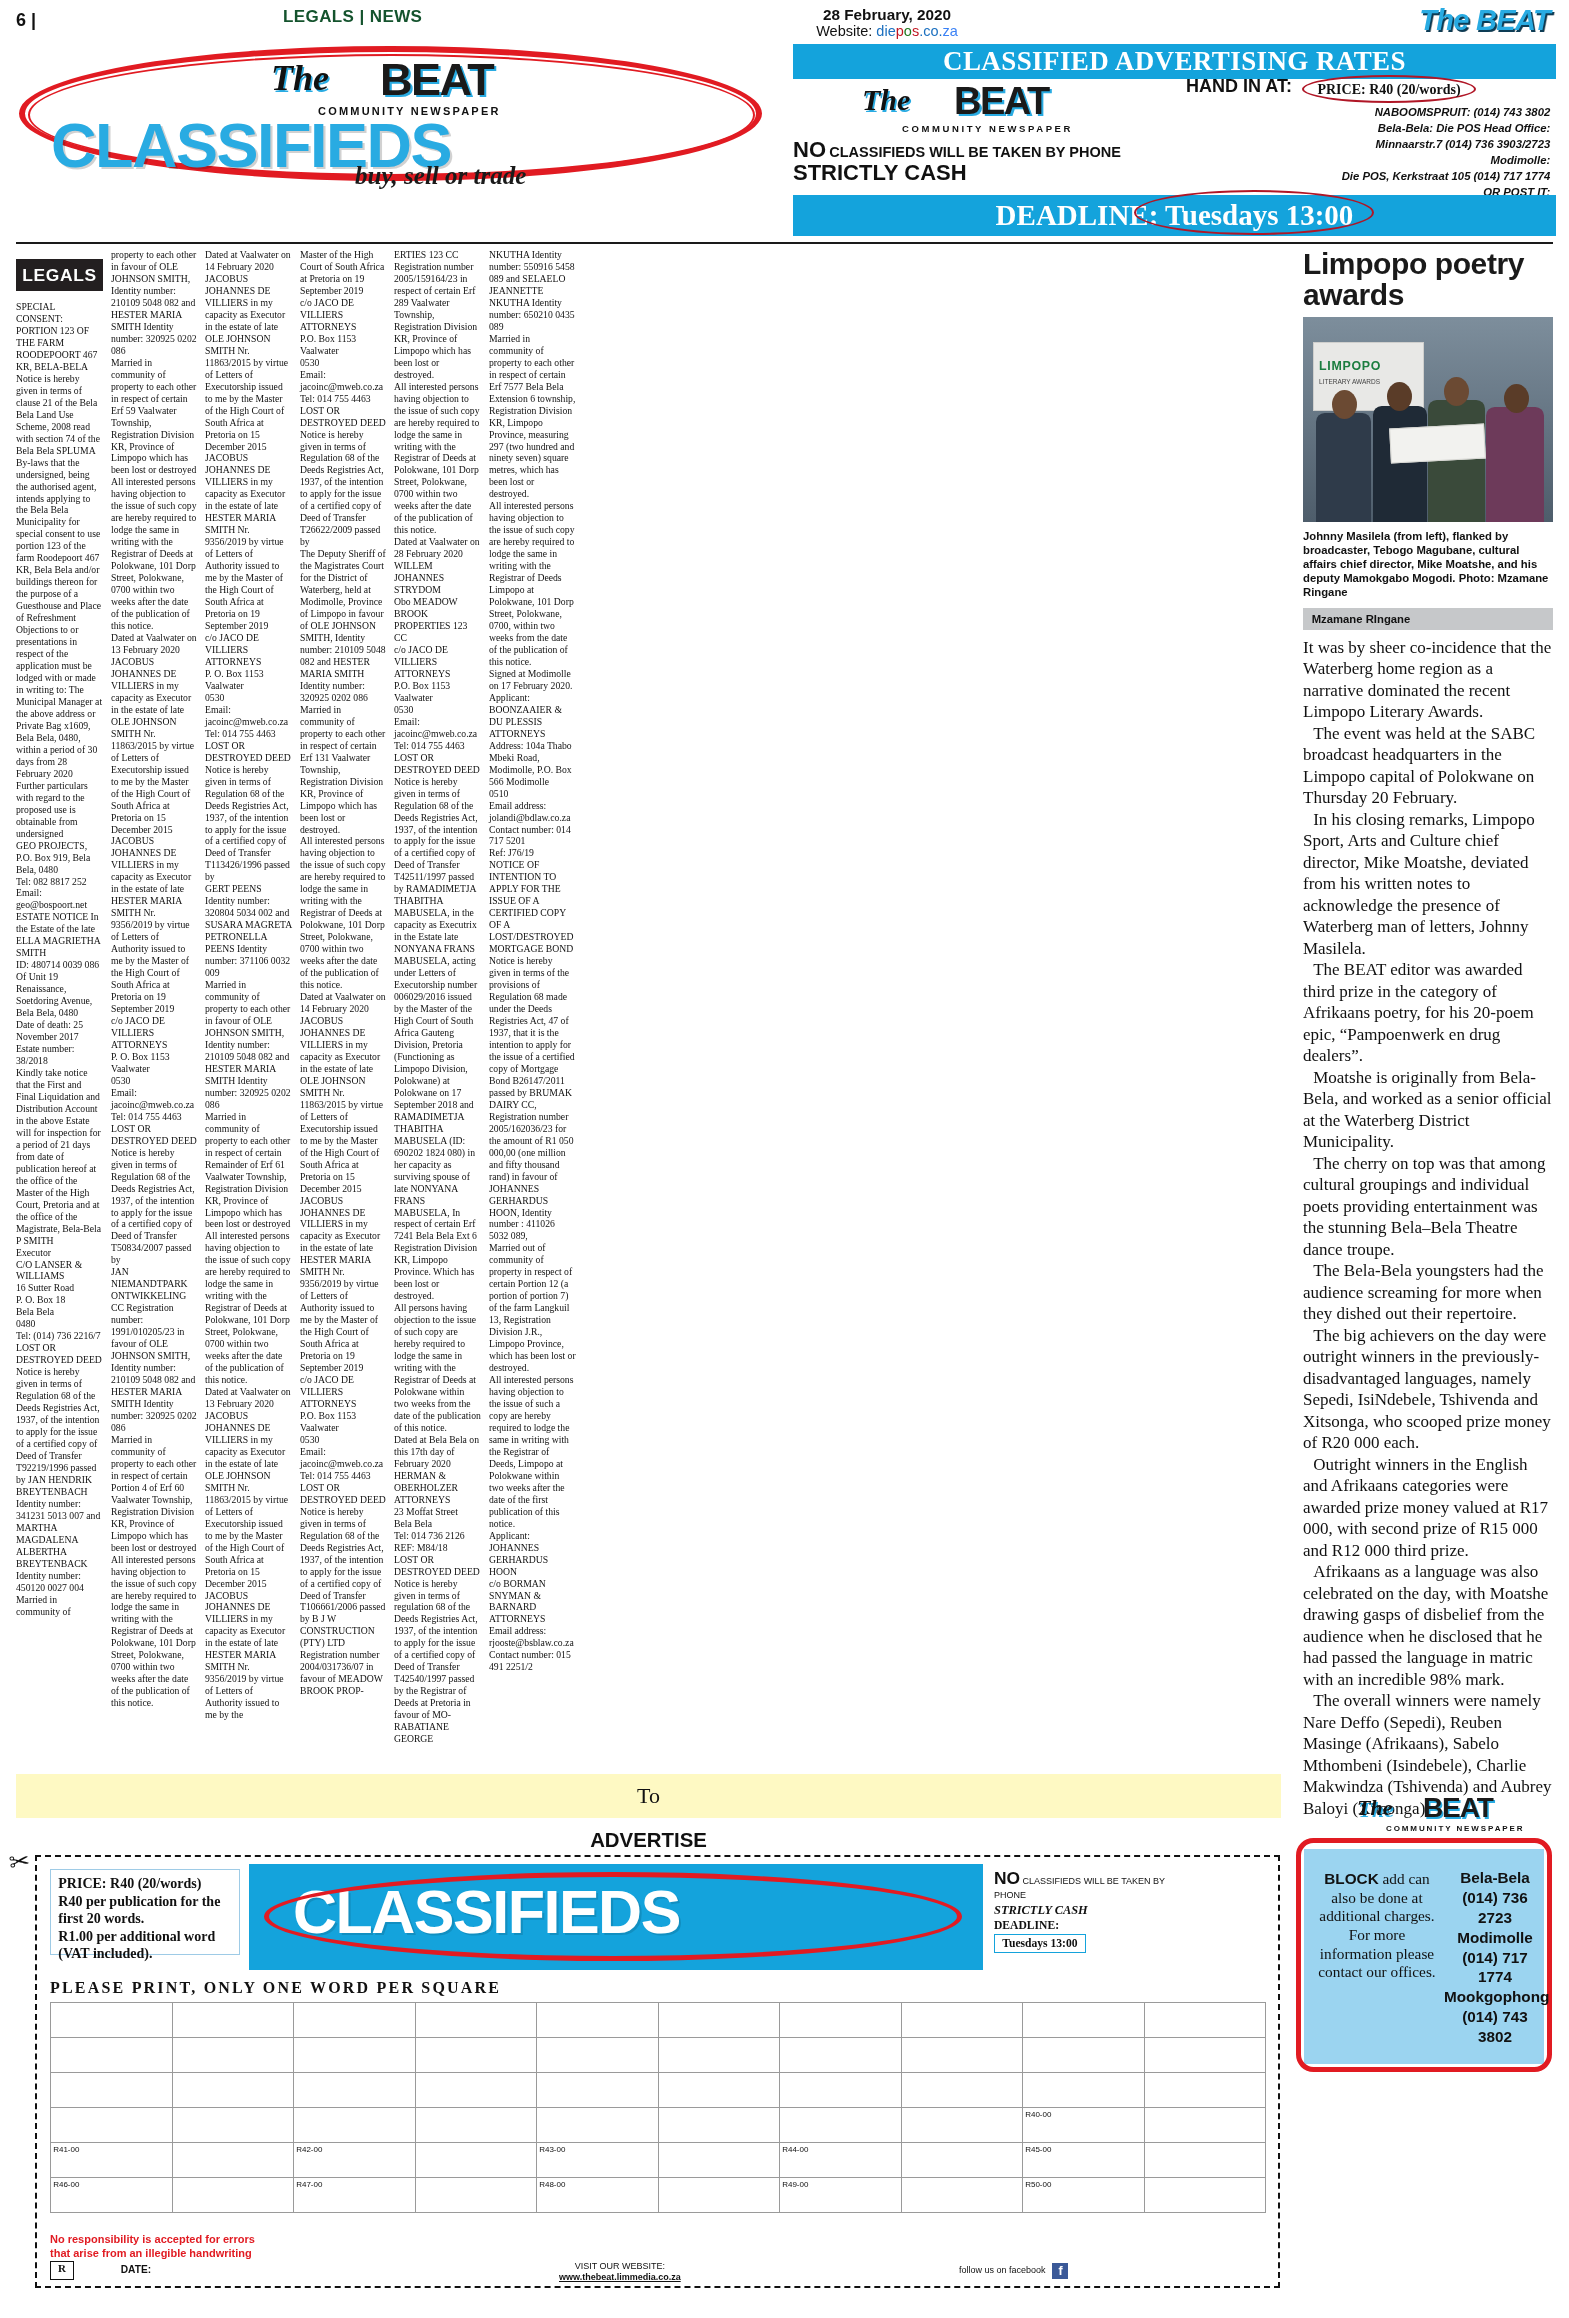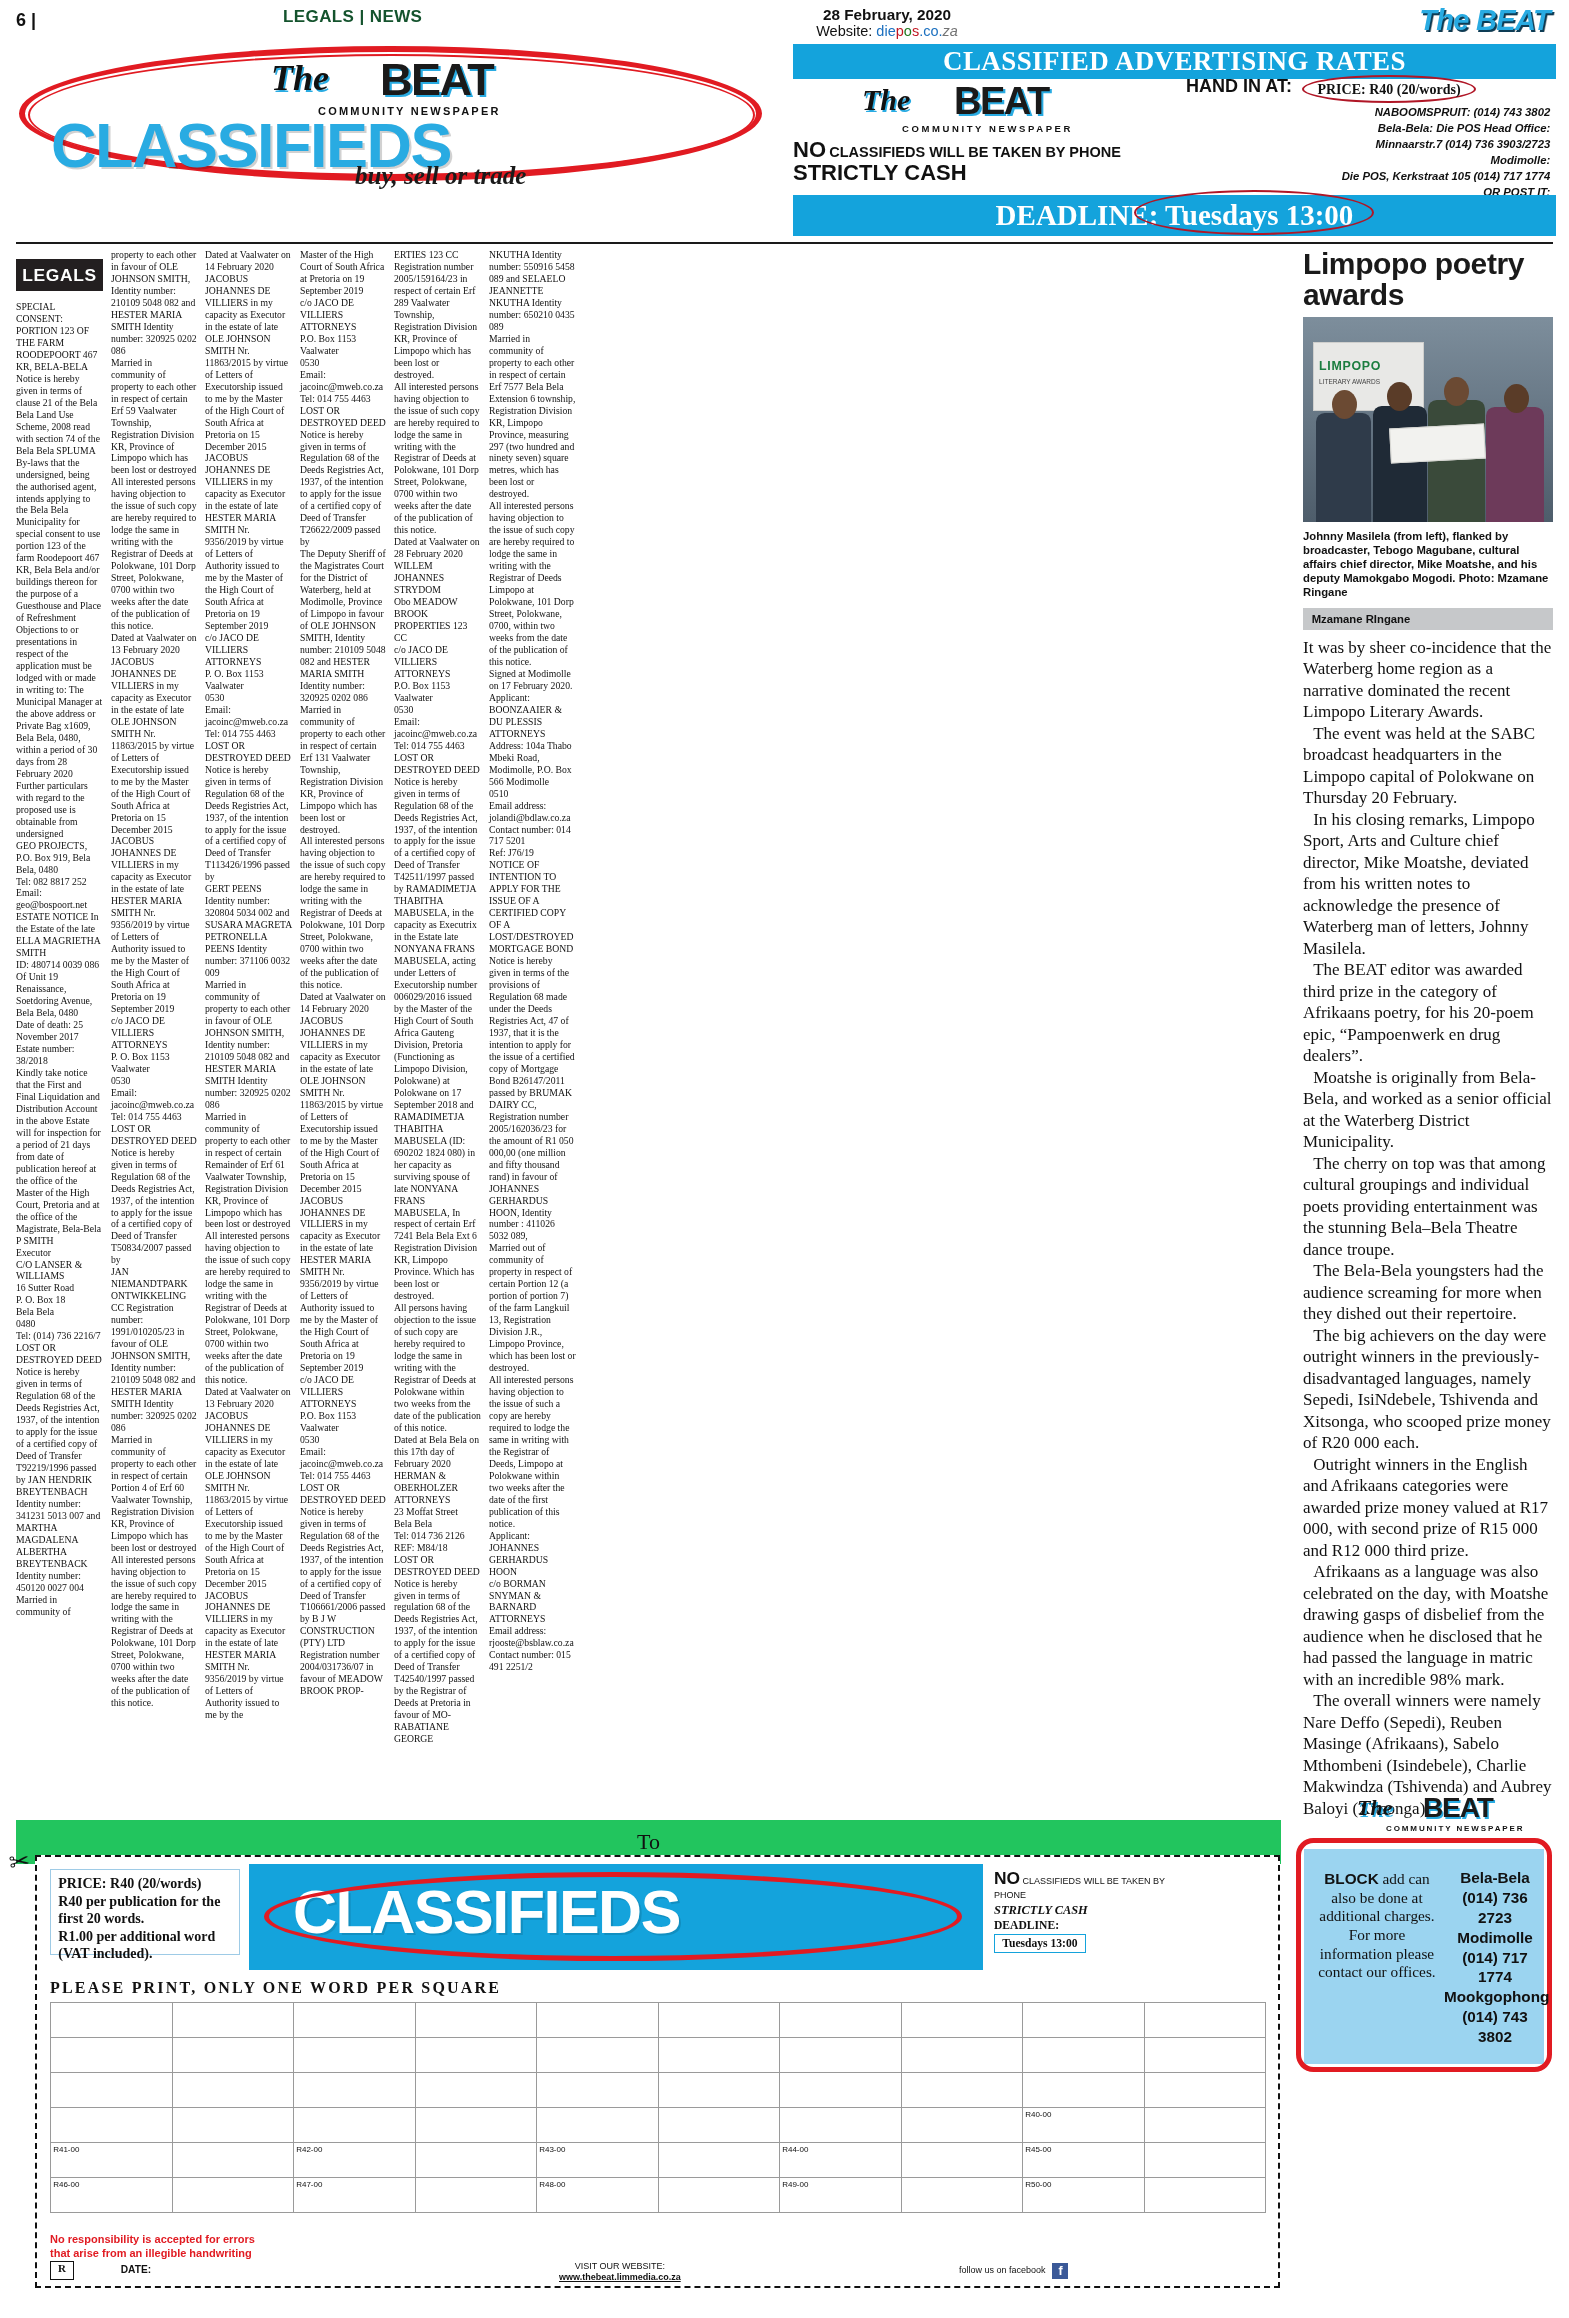--- a/index.html
+++ b/index.html
@@ -6,21 +6,21 @@
   body{width:1569px;height:2319px;position:relative;font-family:"Liberation Serif",serif;color:#000;overflow:hidden;}
   .pg{position:absolute;inset:0;}
 
   
   .topbar{position:absolute;left:0;top:0;width:1569px;height:42px;}
   .folio{position:absolute;left:16px;top:10.2px;font-family:"Liberation Sans",sans-serif;font-weight:bold;font-size:18px;color:#111;}
   .sectlabel{position:absolute;left:283px;top:7.3px;font-family:"Liberation Sans",sans-serif;font-weight:bold;font-size:17px;color:#14532d;letter-spacing:0.4px;}
   .datewrap{position:absolute;left:698px;top:5.8px;width:378px;text-align:center;}
   .dateline{font-family:"Liberation Sans",sans-serif;font-weight:bold;font-size:15.3px;color:#111;line-height:1.15;}
   .webline{font-family:"Liberation Sans",sans-serif;font-size:14.5px;color:#111;line-height:1.2;}
-  .webline .u1{color:#1A6FBF;} .webline .u2{color:#C01722;} .webline .u3{color:#1f7a1f;} .webline .u4{color:#737373;font-style:italic;}
+  .webline .u1{color:#1A6FBF;} .webline .u2{color:#C01722;} .webline .u3{color:#1f7a1f;} .webline .u4{color:#3b82f6;}
   .beatmast{position:absolute;right:19px;top:4.4px;font-family:"Liberation Sans",sans-serif;font-weight:bold;font-style:italic;font-size:29px;color:#29ABE2;text-shadow:1.5px 1.5px 0 #0d3c55, 2.2px 2.2px 0 rgba(0,0,0,.35);letter-spacing:-0.7px;}
 
   
   .mastleft{position:absolute;left:13px;top:42px;width:765px;height:145px;}
   .oval{position:absolute;left:5.8px;top:4.4px;width:743px;height:135px;border:6.5px solid #E11B22;border-radius:50%;box-sizing:border-box;}
   .oval.thin{left:14.5px;top:11.6px;width:727px;height:122px;border-width:2.2px;border-color:#E11B22;}
   .m-the{position:absolute;left:258px;top:14.5px;font-family:"Liberation Serif",serif;font-style:italic;font-weight:bold;font-size:36px;color:#111;text-shadow:1.5px 1.5px 0 #29ABE2;}
   .m-beat{position:absolute;left:367px;top:11.6px;font-family:"Liberation Sans",sans-serif;font-weight:bold;font-size:45px;color:#1a1a1a;letter-spacing:-1.5px;text-shadow:2.2px 2.2px 0 #29ABE2;}
   .m-cn{position:absolute;left:305px;top:63px;font-family:"Liberation Sans",sans-serif;font-weight:bold;font-size:11px;letter-spacing:2.2px;color:#111;}
   .m-class{position:absolute;left:38px;top:67px;font-family:"Liberation Sans",sans-serif;font-weight:bold;font-size:63px;color:#29ABE2;letter-spacing:-1.5px;text-shadow:2.2px 2.2px 0 rgba(0,0,0,.18);}
@@ -73,21 +73,21 @@
   .ppl .head{position:absolute;border-radius:50%;}
   .ppl .body{position:absolute;border-radius:8.7px 8.7px 0 0;}
   .caption{font-family:"Liberation Sans",sans-serif;font-weight:bold;font-size:11.3px;line-height:1.24;color:#111;margin:6.5px 0 0 0;}
   .bylinebar{margin-top:8.7px;background:#c6c8ca;height:22px;}
   .bylinebar span{display:block;line-height:22px;padding-left:8.7px;font-family:"Liberation Sans",sans-serif;font-weight:bold;font-size:11.3px;color:#111;}
   .artbody{margin-top:7.3px;font-family:"Liberation Serif",serif;font-size:17px;line-height:1.265;color:#111;text-align:left;}
   .artbody p{margin:0;text-indent:10.2px;}
   .artbody p.first{text-indent:0;}
 
   
-  .advstrip{position:absolute;left:16px;top:1820px;width:1265px;height:44px;background:#22c55e;}
+  .advstrip{position:absolute;left:16px;top:1774px;width:1265px;height:44px;background:#fef9c3;}
   .advstrip span{display:block;text-align:center;line-height:44px;font-family:"Liberation Serif",serif;font-size:22px;color:#111;}
   .advstrip b{font-family:"Liberation Sans",sans-serif;font-weight:bold;font-size:20.4px;}
 
   
   .coupon{position:absolute;left:35px;top:1855px;width:1245px;height:433px;border:2.2px dashed #111;box-sizing:border-box;background:#fff;}
   .scissors{position:absolute;left:8.7px;top:1847px;font-size:25px;color:#111;transform:rotate(-8deg);}
   .cpriceb{position:absolute;left:13px;top:11.6px;width:190px;height:86px;border:1.5px solid #9ecbe6;box-sizing:border-box;padding:5.8px 7.3px;font-family:"Liberation Serif",serif;font-weight:bold;font-size:14px;line-height:1.25;color:#111;}
   .cblue{position:absolute;left:212px;top:7.3px;width:734px;height:106px;background:#14A3DC;}
   .cblue .word{position:absolute;left:44px;top:13px;font-family:"Liberation Sans",sans-serif;font-weight:bold;font-size:61px;color:#fff;letter-spacing:-1.5px;text-shadow:2.2px 2.2px 0 rgba(0,0,0,.12);}
   .cblue .ov{position:absolute;left:14.5px;top:7.3px;width:698px;height:89px;border:5.1px solid #E11B22;border-radius:50%;box-sizing:border-box;}

